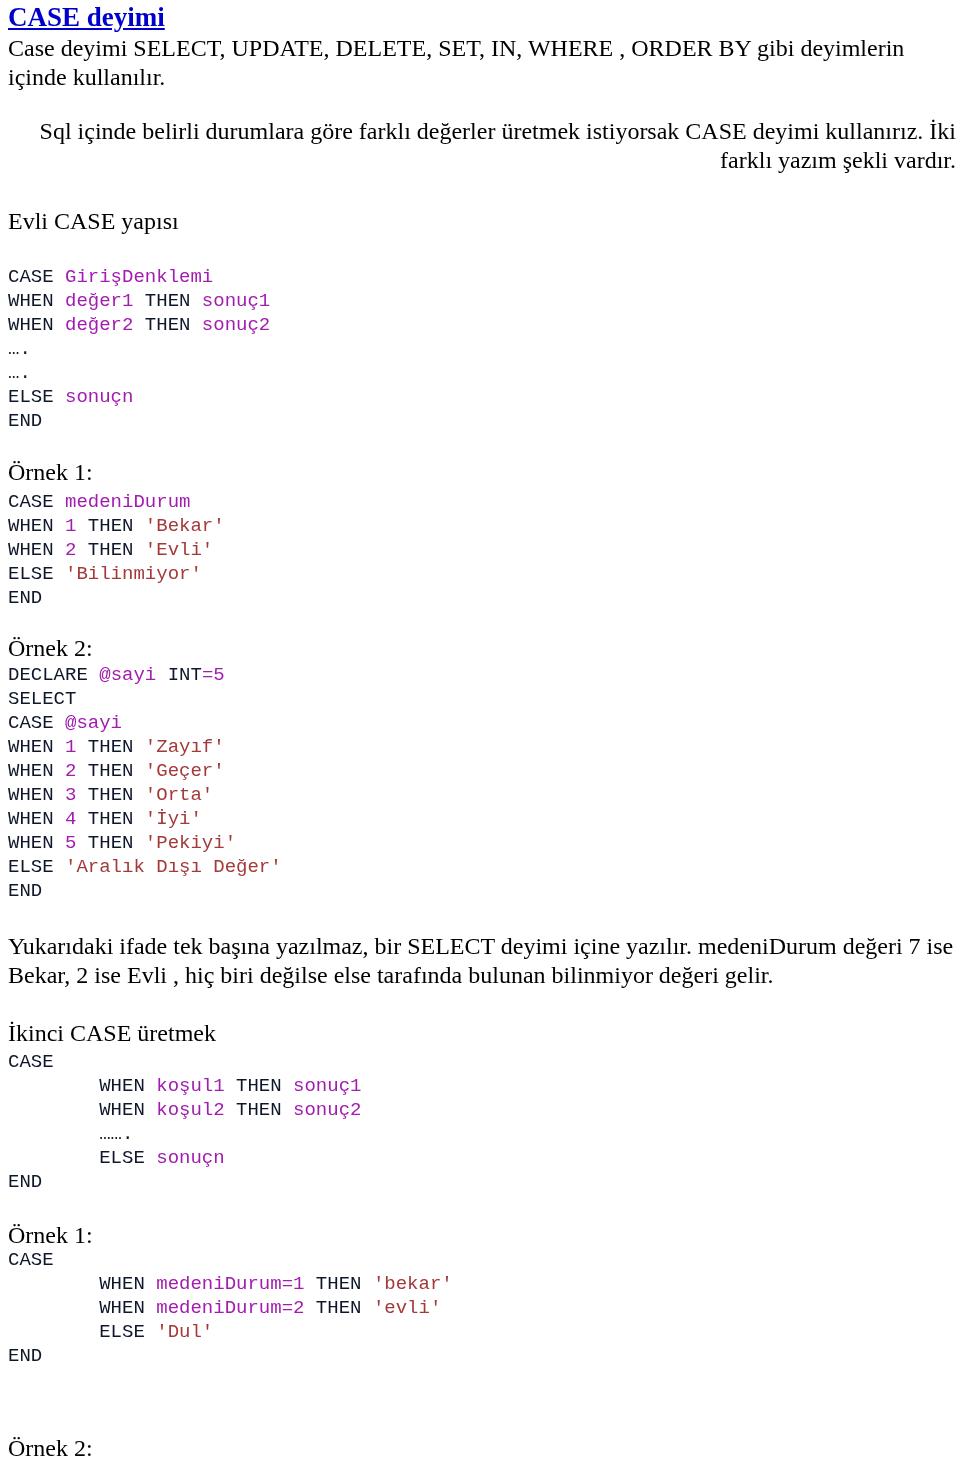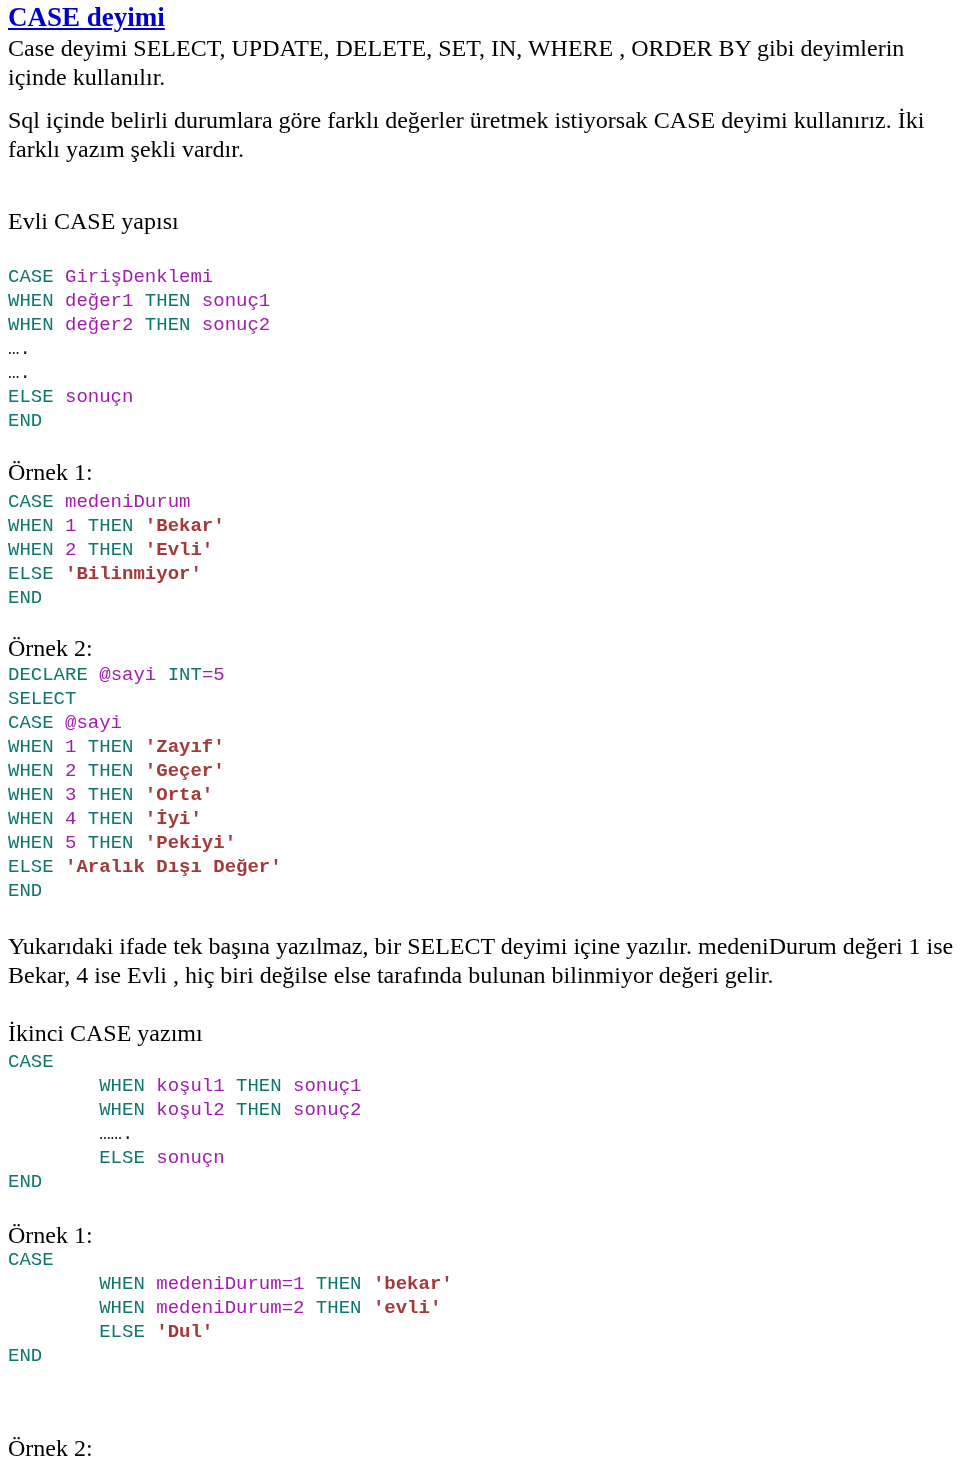--- a/index.html
+++ b/index.html
@@ -55,55 +55,55 @@
   }
   .code {
     position: absolute;
     left: 8px;
     font-family: "Liberation Mono", "DejaVu Sans Mono", monospace;
     font-size: 19px;
     line-height: 24px;
     color: #1a1a1a;
     white-space: pre;
   }
-  .code .kw { color: #0f766e; }
-  .code .str { color: #a33a3a; font-weight: bold; }
+  .code .kw { color: #0f172a; }
+  .code .str { color: #a33a3a; }
   .code .plain { color: #a21caf; }
   .code .dots {
     color: #1a1a1a;
     letter-spacing: 0px;
   }
   .code-line { display: block; height: 24px; }
 </style>
 </head>
 <body>
 
 <div class="page">
 
   <div class="doc-title">CASE deyimi</div>
 
   <div class="para" style="top:34px;">Case deyimi SELECT, UPDATE, DELETE, SET, IN, WHERE , ORDER BY gibi deyimlerin içinde kullanılır.</div>
 
-  <div class="para" style="top:106px;">Sql içinde belirli durumlara göre farklı değerler üretmek istiyorsak CASE deyimi kullanırız. İki farklı yazım şekli vardır.</div>
+  <div class="para" style="top:117px;text-align:right;">Sql içinde belirli durumlara göre farklı değerler üretmek istiyorsak CASE deyimi kullanırız. İki farklı yazım şekli vardır.</div>
 
   <div class="heading" style="top:207px;">Evli CASE yapısı</div>
 
   <div class="code" style="top:265px;"><span class="code-line"><span class="kw">CASE</span><span class="plain"> GirişDenklemi</span></span><span class="code-line"><span class="kw">WHEN</span><span class="plain"> değer1 </span><span class="kw">THEN</span><span class="plain"> sonuç1</span></span><span class="code-line"><span class="kw">WHEN</span><span class="plain"> değer2 </span><span class="kw">THEN</span><span class="plain"> sonuç2</span></span><span class="code-line"><span class="dots">….</span></span><span class="code-line"><span class="dots">….</span></span><span class="code-line"><span class="kw">ELSE</span><span class="plain"> sonuçn</span></span><span class="code-line"><span class="kw">END</span></span></div>
 
   <div class="heading" style="top:458px;">Örnek 1:</div>
 
   <div class="code" style="top:490px;"><span class="code-line"><span class="kw">CASE</span><span class="plain"> medeniDurum</span></span><span class="code-line"><span class="kw">WHEN</span><span class="plain"> 1 </span><span class="kw">THEN</span><span class="plain"> </span><span class="str">'Bekar'</span></span><span class="code-line"><span class="kw">WHEN</span><span class="plain"> 2 </span><span class="kw">THEN</span><span class="plain"> </span><span class="str">'Evli'</span></span><span class="code-line"><span class="kw">ELSE</span><span class="plain"> </span><span class="str">'Bilinmiyor'</span></span><span class="code-line"><span class="kw">END</span></span></div>
 
   <div class="heading" style="top:634px;">Örnek 2:</div>
 
   <div class="code" style="top:663px;"><span class="code-line"><span class="kw">DECLARE</span><span class="plain"> @sayi </span><span class="kw">INT</span><span class="plain">=5</span></span><span class="code-line"><span class="kw">SELECT</span></span><span class="code-line"><span class="kw">CASE</span><span class="plain"> @sayi</span></span><span class="code-line"><span class="kw">WHEN</span><span class="plain"> 1 </span><span class="kw">THEN</span><span class="plain"> </span><span class="str">'Zayıf'</span></span><span class="code-line"><span class="kw">WHEN</span><span class="plain"> 2 </span><span class="kw">THEN</span><span class="plain"> </span><span class="str">'Geçer'</span></span><span class="code-line"><span class="kw">WHEN</span><span class="plain"> 3 </span><span class="kw">THEN</span><span class="plain"> </span><span class="str">'Orta'</span></span><span class="code-line"><span class="kw">WHEN</span><span class="plain"> 4 </span><span class="kw">THEN</span><span class="plain"> </span><span class="str">'İyi'</span></span><span class="code-line"><span class="kw">WHEN</span><span class="plain"> 5 </span><span class="kw">THEN</span><span class="plain"> </span><span class="str">'Pekiyi'</span></span><span class="code-line"><span class="kw">ELSE</span><span class="plain"> </span><span class="str">'Aralık Dışı Değer'</span></span><span class="code-line"><span class="kw">END</span></span></div>
 
-  <div class="para" style="top:932px;">Yukarıdaki ifade tek başına yazılmaz, bir SELECT deyimi içine yazılır. medeniDurum değeri 1 ise Bekar, 4 ise Evli , hiç biri değilse else tarafında bulunan bilinmiyor değeri gelir.</div>
+  <div class="para" style="top:932px;">Yukarıdaki ifade tek başına yazılmaz, bir SELECT deyimi içine yazılır. medeniDurum değeri 7 ise Bekar, 2 ise Evli , hiç biri değilse else tarafında bulunan bilinmiyor değeri gelir.</div>
 
-  <div class="heading" style="top:1019px;">İkinci CASE yazımı</div>
+  <div class="heading" style="top:1019px;">İkinci CASE üretmek</div>
 
   <div class="code" style="top:1050px;"><span class="code-line"><span class="kw">CASE</span></span><span class="code-line"><span class="plain">        </span><span class="kw">WHEN</span><span class="plain"> koşul1 </span><span class="kw">THEN</span><span class="plain"> sonuç1</span></span><span class="code-line"><span class="plain">        </span><span class="kw">WHEN</span><span class="plain"> koşul2 </span><span class="kw">THEN</span><span class="plain"> sonuç2</span></span><span class="code-line"><span class="plain">        </span><span class="dots">…….</span></span><span class="code-line"><span class="plain">        </span><span class="kw">ELSE</span><span class="plain"> sonuçn</span></span><span class="code-line"><span class="kw">END</span></span></div>
 
   <div class="heading" style="top:1221px;">Örnek 1:</div>
 
   <div class="code" style="top:1248px;"><span class="code-line"><span class="kw">CASE</span></span><span class="code-line"><span class="plain">        </span><span class="kw">WHEN</span><span class="plain"> medeniDurum=1 </span><span class="kw">THEN</span><span class="plain"> </span><span class="str">'bekar'</span></span><span class="code-line"><span class="plain">        </span><span class="kw">WHEN</span><span class="plain"> medeniDurum=2 </span><span class="kw">THEN</span><span class="plain"> </span><span class="str">'evli'</span></span><span class="code-line"><span class="plain">        </span><span class="kw">ELSE</span><span class="plain"> </span><span class="str">'Dul'</span></span><span class="code-line"><span class="kw">END</span></span></div>
 
   <div class="heading" style="top:1434px;">Örnek 2:</div>
 
 </div>

